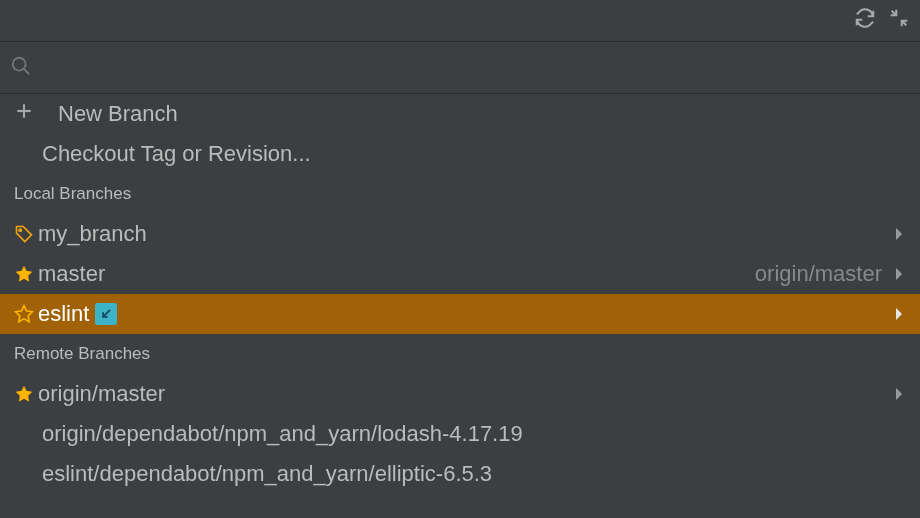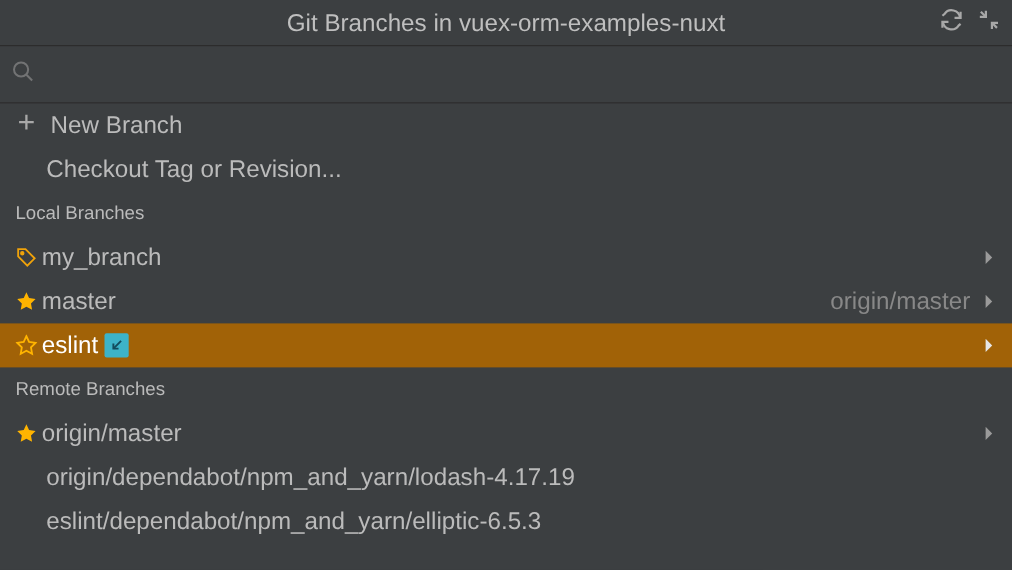--- a/index.html
+++ b/index.html
@@ -43,21 +43,21 @@
     margin-left: 8px;
   }
 
   .menu-item {
     height: 40px;
     display: flex;
     align-items: center;
     padding: 0 14px;
     font-size: 22px;
     color: #bbbbbb;
-    gap: 12px;
+    gap: 24px;
   }
   .menu-item.secondary { padding-left: 42px; }
 
   .section-header {
     height: 40px;
     display: flex;
     align-items: center;
     padding: 0 14px;
     font-size: 17px;
     font-weight: 400;
@@ -95,21 +95,20 @@
     margin-left: 6px;
   }
 
   .arrow-svg { width: 10px; height: 14px; }
 
 </style>
 </head>
 <body>
 
 <div class="titlebar">
-  <span class="title">Git Branches in vuex-orm-examples-nuxt</span>
   <div class="actions">
     <span>
       <svg width="22" height="22" viewBox="0 0 24 24" fill="none" stroke="#a8a8a8" stroke-width="2.2">
         <path d="M21 4v6h-6"></path>
           <path d="M3 20v-6h6"></path>
         <path d="M20.49 10A8.5 8.5 0 0 0 5 6.3L3 8"></path>
         <path d="M3.51 14A8.5 8.5 0 0 0 19 17.7l2-1.7"></path>
       </svg>
     </span>
     <span>

